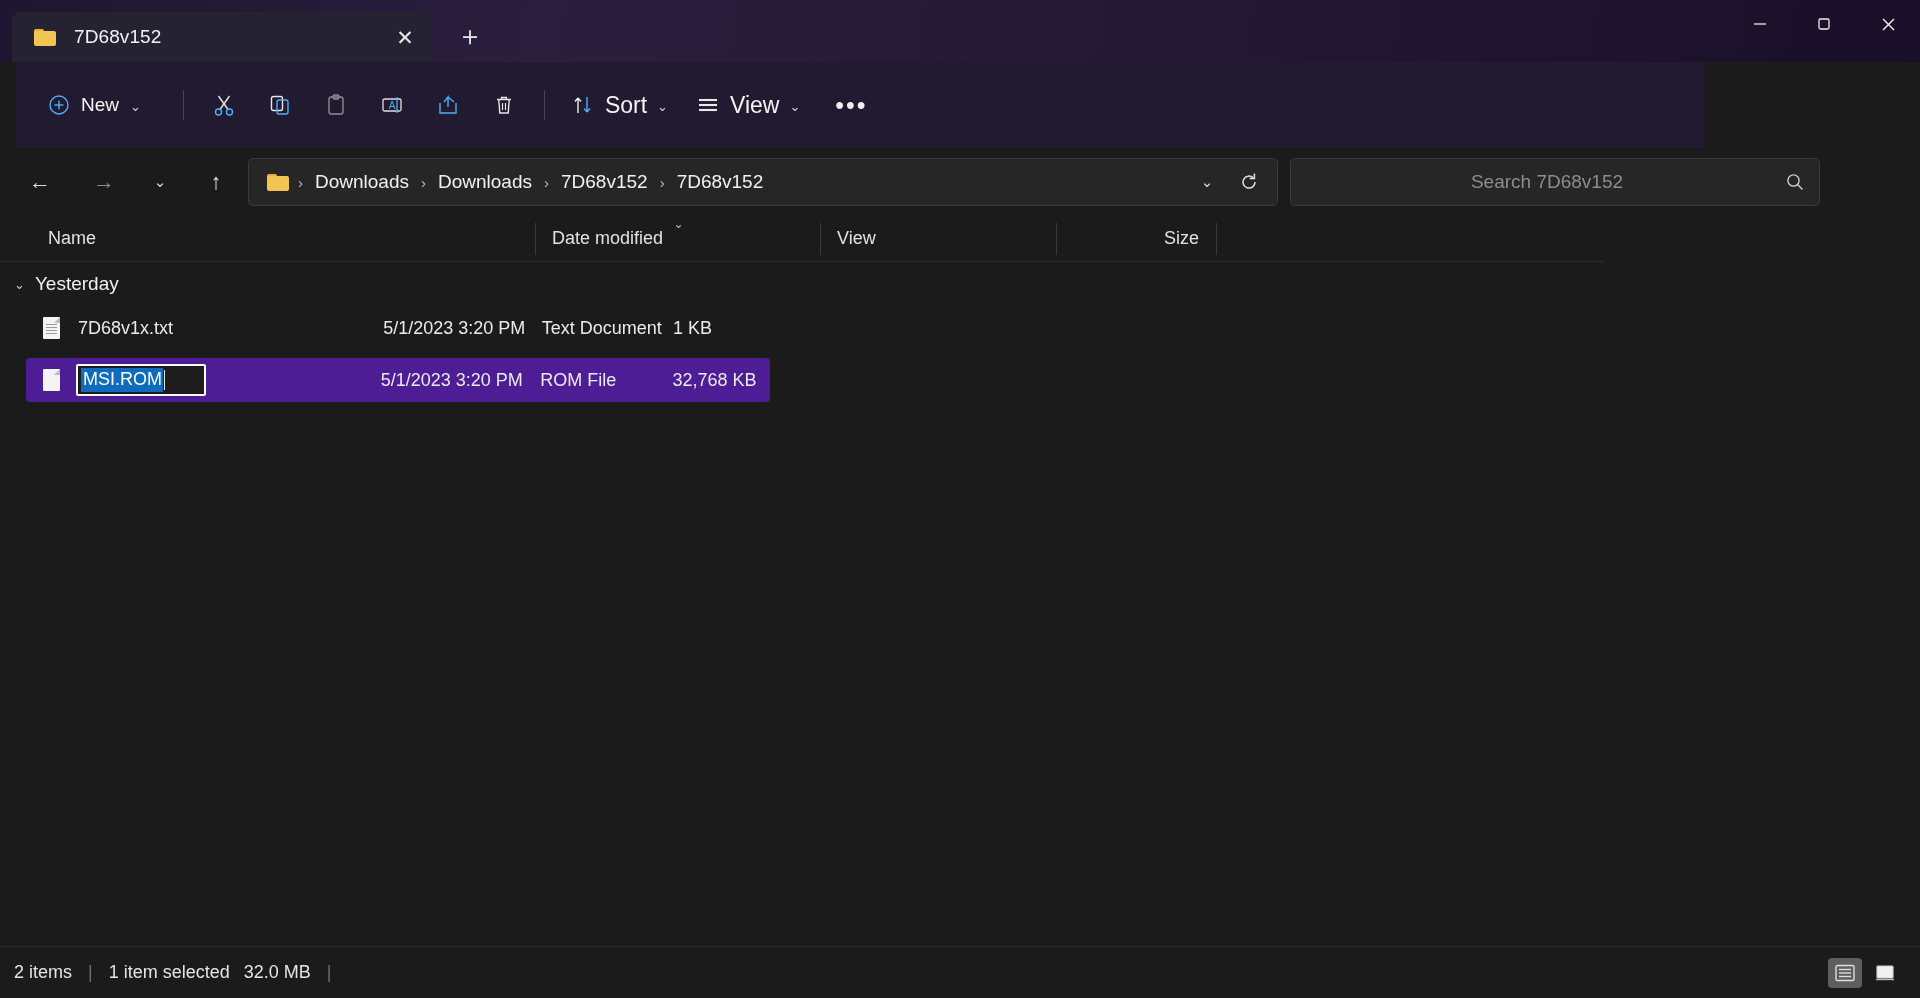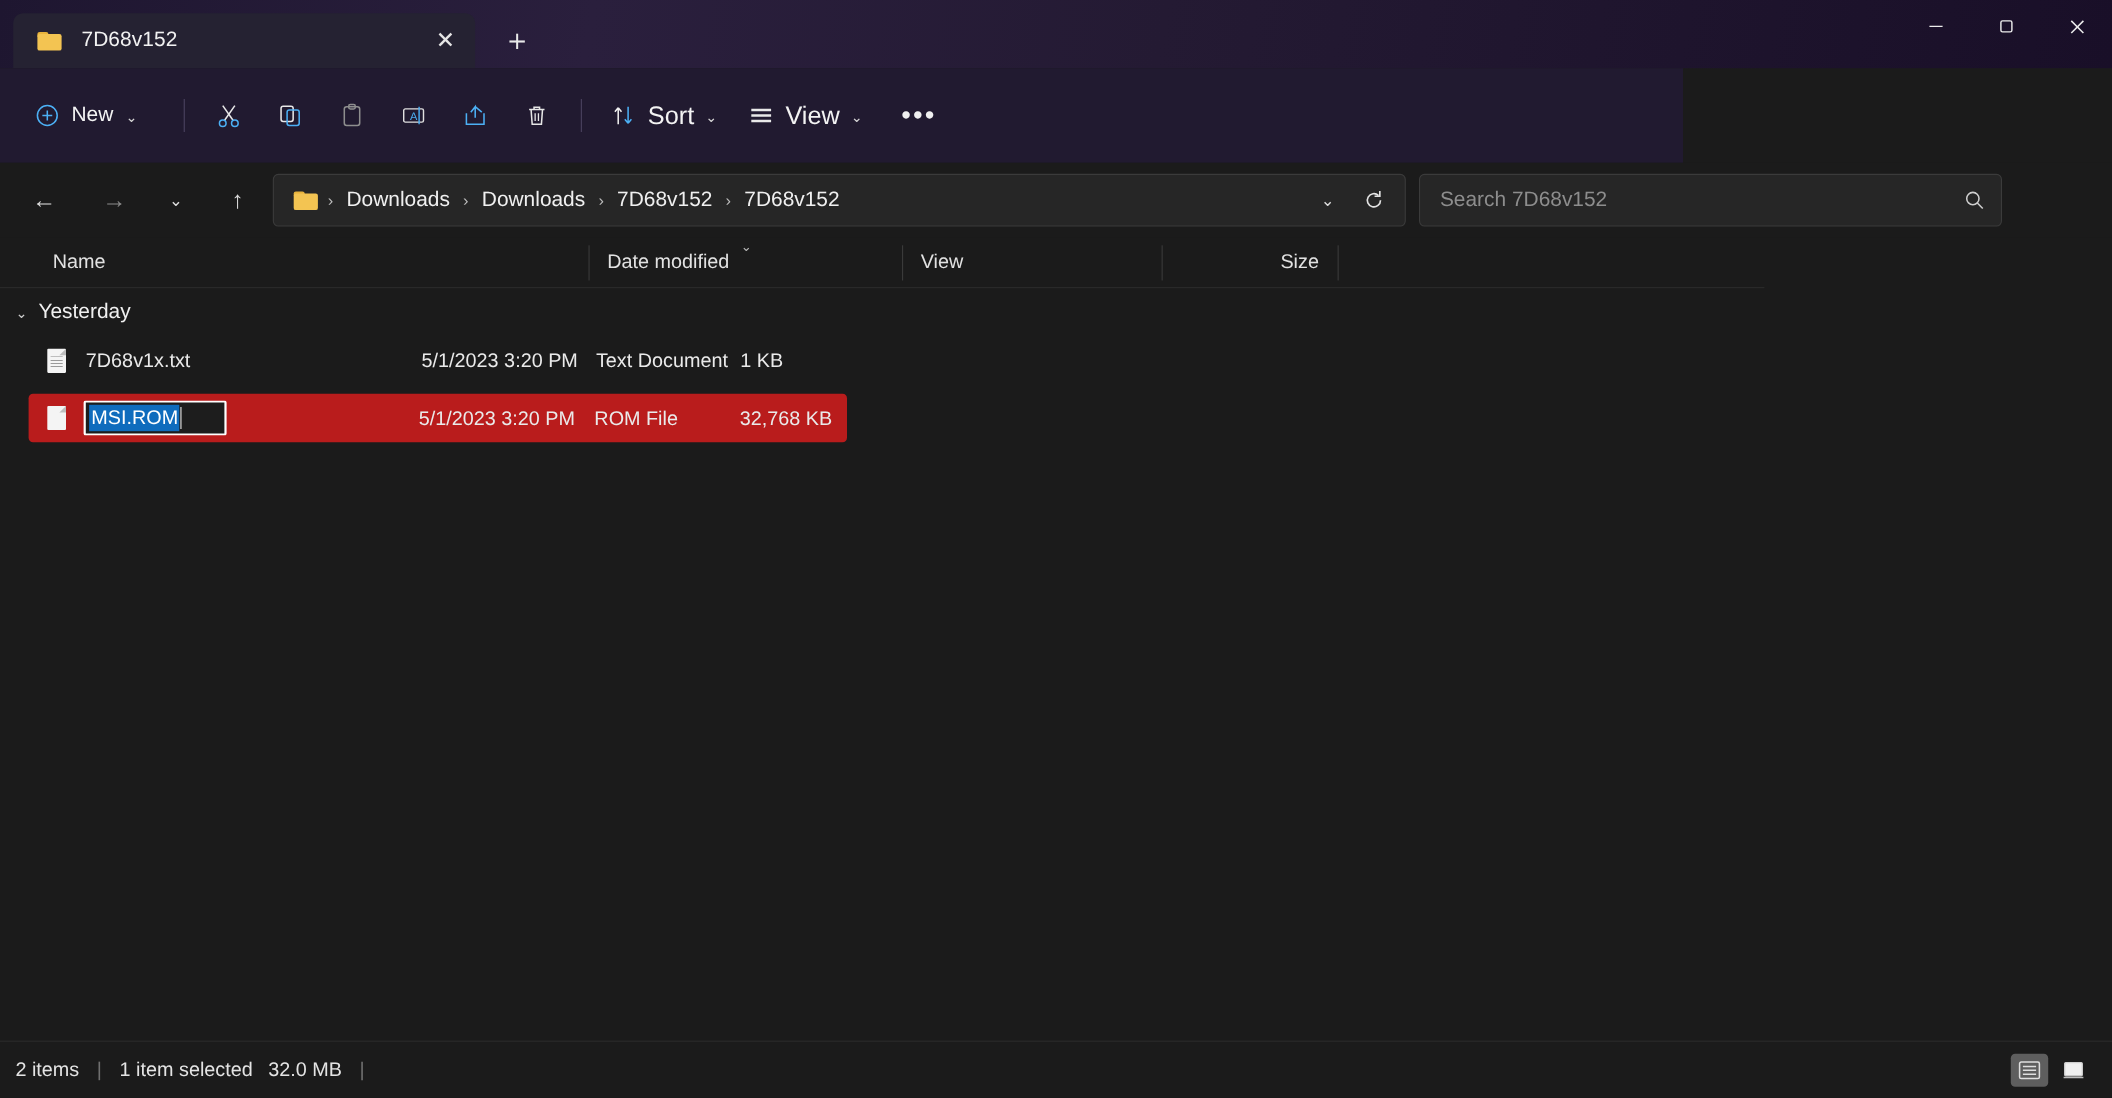--- a/index.html
+++ b/index.html
@@ -51,21 +51,21 @@
   .wincontrols {
     position: absolute; right: 0; top: 0; height: 48px; display: flex;
   }
   .wc {
     width: 64px; height: 48px; display: flex; align-items: center; justify-content: center;
     color: #ededed;
   }
 
   
   .toolbar {
-    position: absolute; left: 0; top: 62px; width: 1530px; height: 86px;
+    position: absolute; left: 16px; top: 62px; width: 1688px; height: 86px;
     background: #211a30;
     display: flex; align-items: center; padding-left: 18px; gap: 0;
   }
   .tb-new {
     height: 48px; display: flex; align-items: center; gap: 11px;
     padding: 0 16px 0 14px; border-radius: 6px; margin-right: 14px;
   }
   .tb-new-label { color: #f3f3f3; font-size: 19px; }
   .tb-btn {
     width: 56px; height: 48px; border-radius: 6px;
@@ -110,21 +110,21 @@
     background: #f3c452; border-radius: 2px;
   }
   .crumb { color: #f0f0f0; font-size: 19px; padding: 5px 9px; border-radius: 4px; }
   .crumb-sep { color: #bdbdbd; font-size: 15px; padding: 0 3px; }
   .crumb-spacer { flex: 1 1 auto; }
   .crumb-chev { width: 40px; height: 40px; display:flex; align-items:center; justify-content:center; color:#dcdcdc; font-size: 15px; border-radius:4px; }
   .crumb-refresh { width: 44px; height: 40px; display:flex; align-items:center; justify-content:center; color:#e2e2e2; border-radius:4px; }
   .searchbox {
     flex: 0 0 auto; width: 530px; height: 48px; margin-left: 12px;
     background: #262626; border: 1px solid #3b3b3b; border-radius: 5px;
-    display: flex; align-items: center; padding: 0 14px 0 18px;
+    display: flex; align-items: center; padding: 0 14px 0 18px; text-align: center;
   }
   .search-ph { flex: 1 1 auto; color: #8d8d8d; font-size: 19px; }
 
   
   .colhead {
     position: absolute; left: 0; top: 216px; width: 1604px; height: 46px;
     display: flex; align-items: center; border-bottom: 1px solid #2c2c2c;
   }
   .ch {
     position: relative; height: 46px; display: flex; align-items: center;
@@ -146,21 +146,21 @@
   .filelist { position: absolute; left: 0; top: 262px; width: 1920px; bottom: 52px; }
   .group-head {
     height: 44px; display: flex; align-items: center; padding-left: 14px; gap: 10px;
   }
   .group-chev { color: #cfcfcf; font-size: 13px; }
   .group-label { color: #f0f0f0; font-size: 19px; }
   .row {
     height: 44px; margin: 0 1150px 8px 26px; border-radius: 4px;
     display: flex; align-items: center; position: relative;
   }
-  .row.selected { background: #b91c1c; }
+  .row.selected { background: #4c1d95; }
   .file-icon {
     width: 34px; flex: 0 0 auto; display: flex; align-items: center; justify-content: center;
     margin-left: 8px;
   }
   .doc-glyph {
     width: 17px; height: 22px; background: #f4f4f4; border-radius: 1px; position: relative;
   }
   .doc-glyph::after {
     content: ""; position: absolute; right: 0; top: 0;
     border-width: 0 0 6px 6px; border-style: solid;

